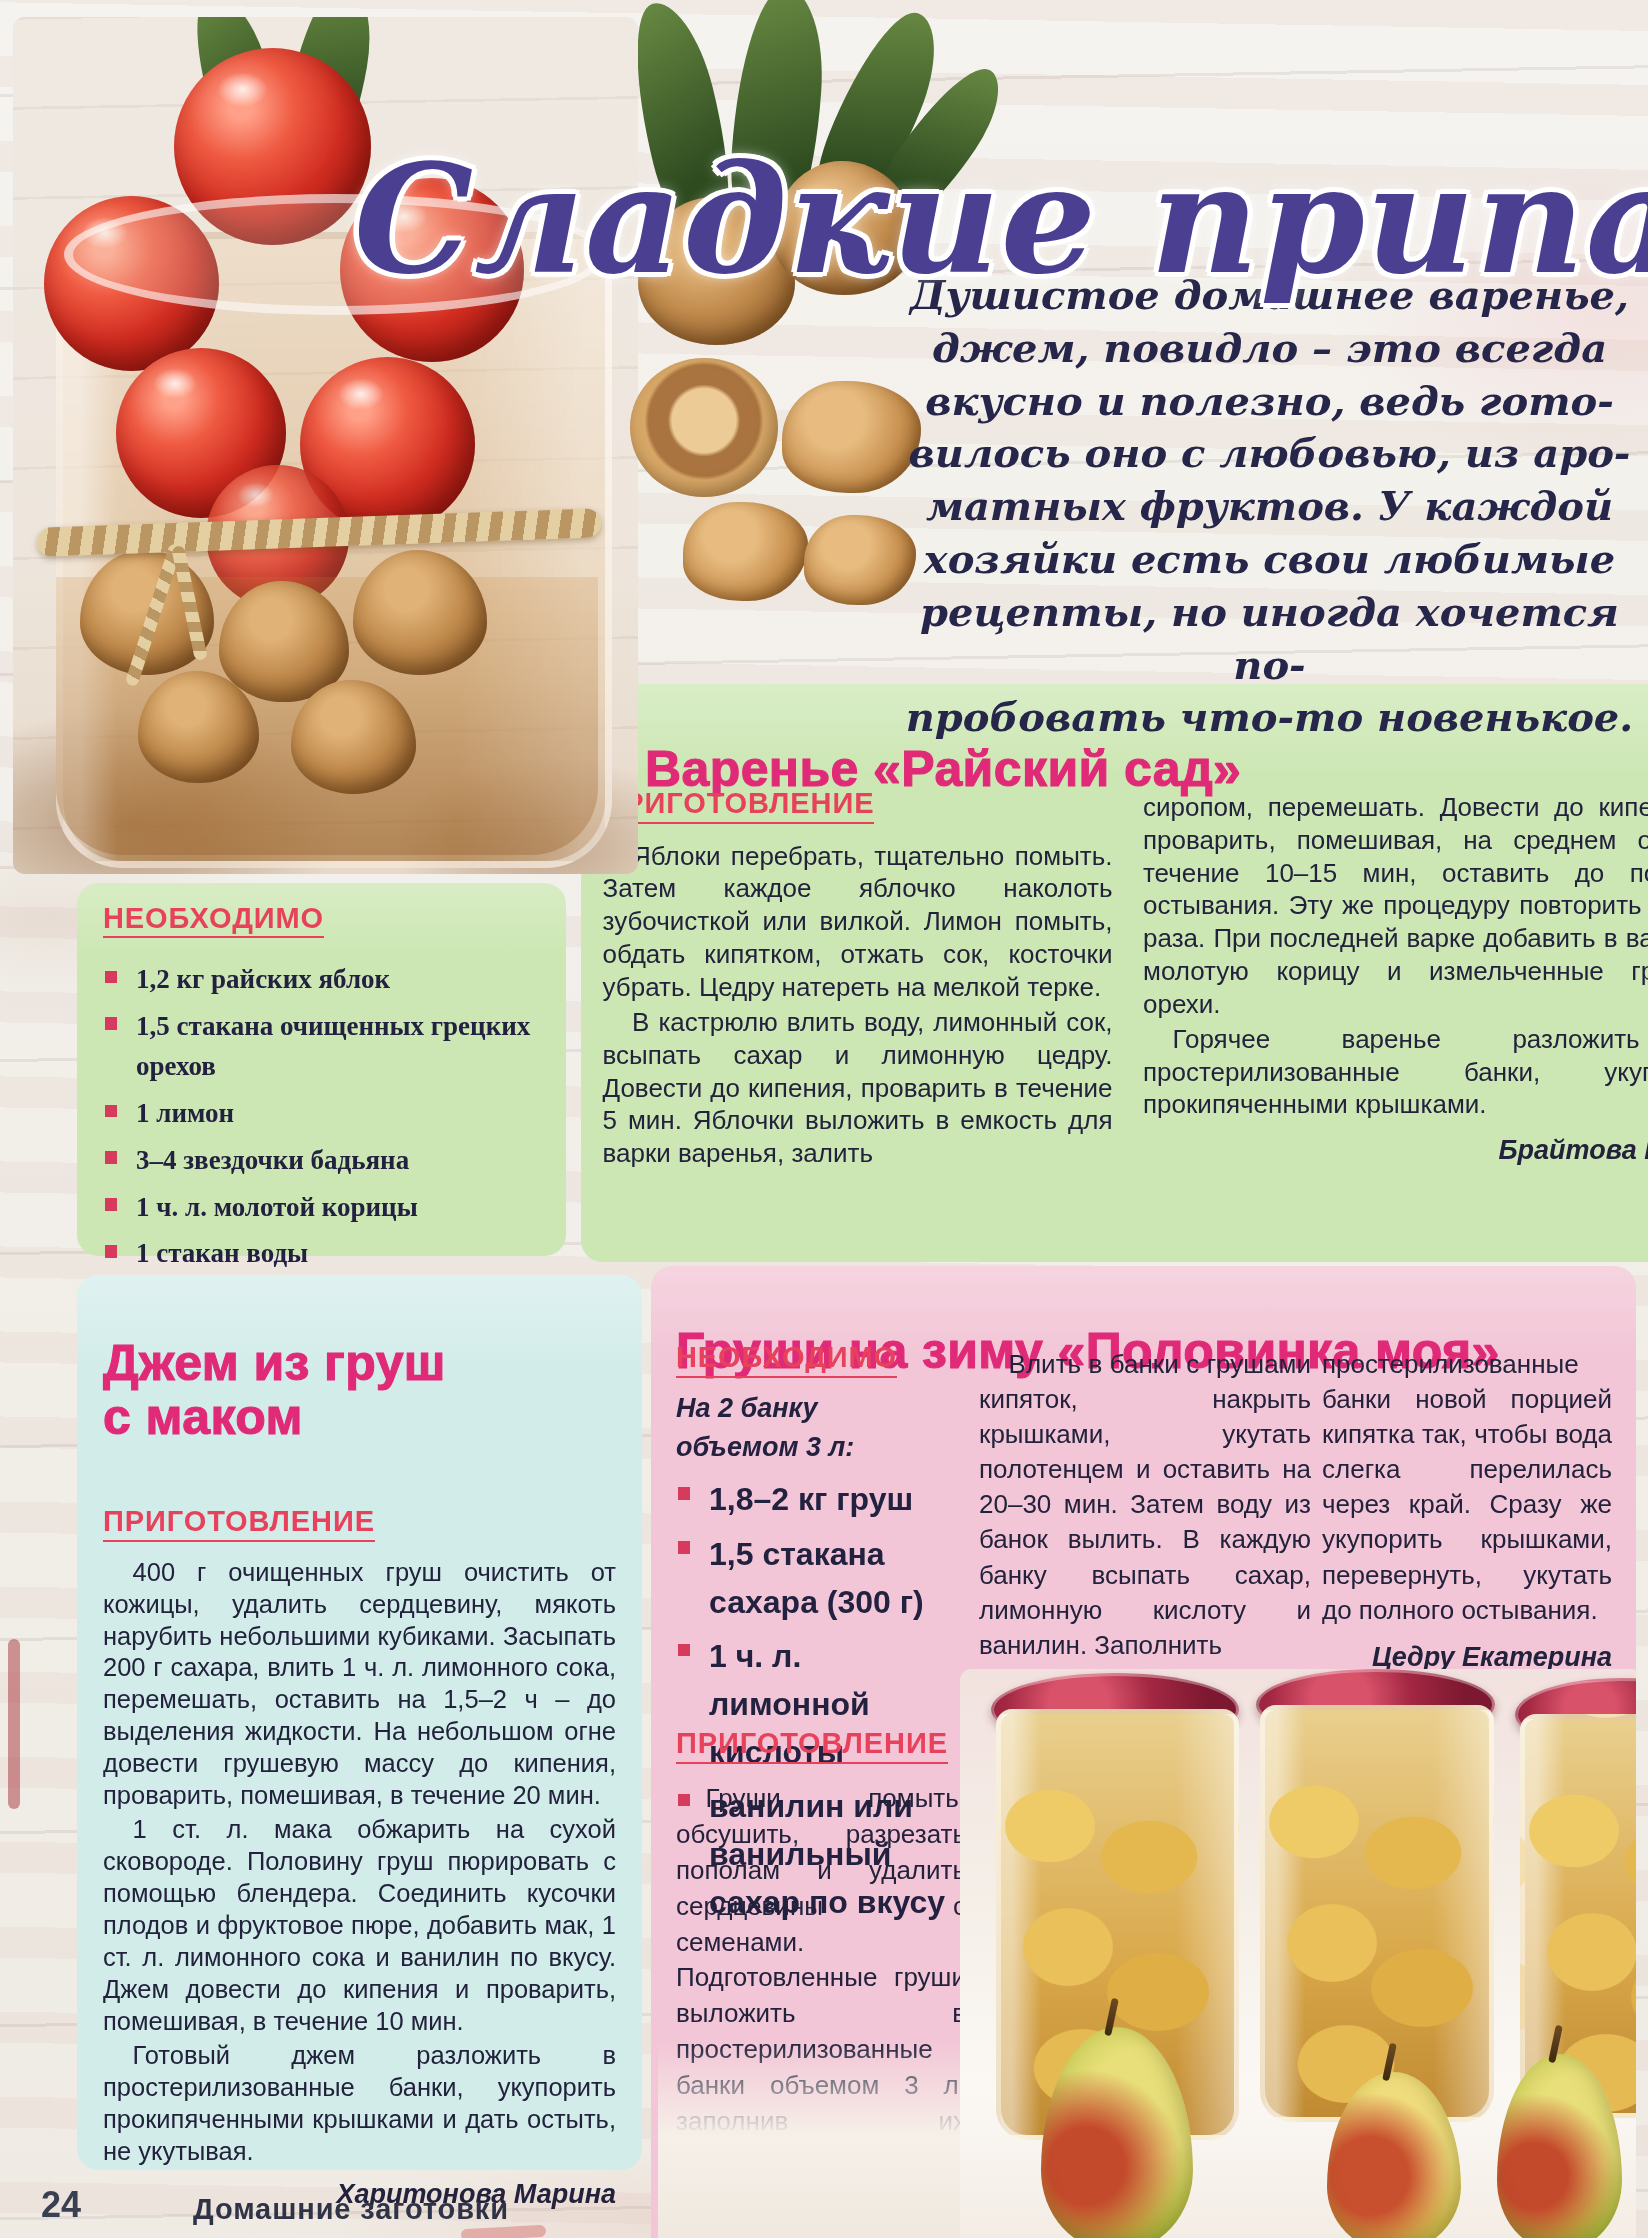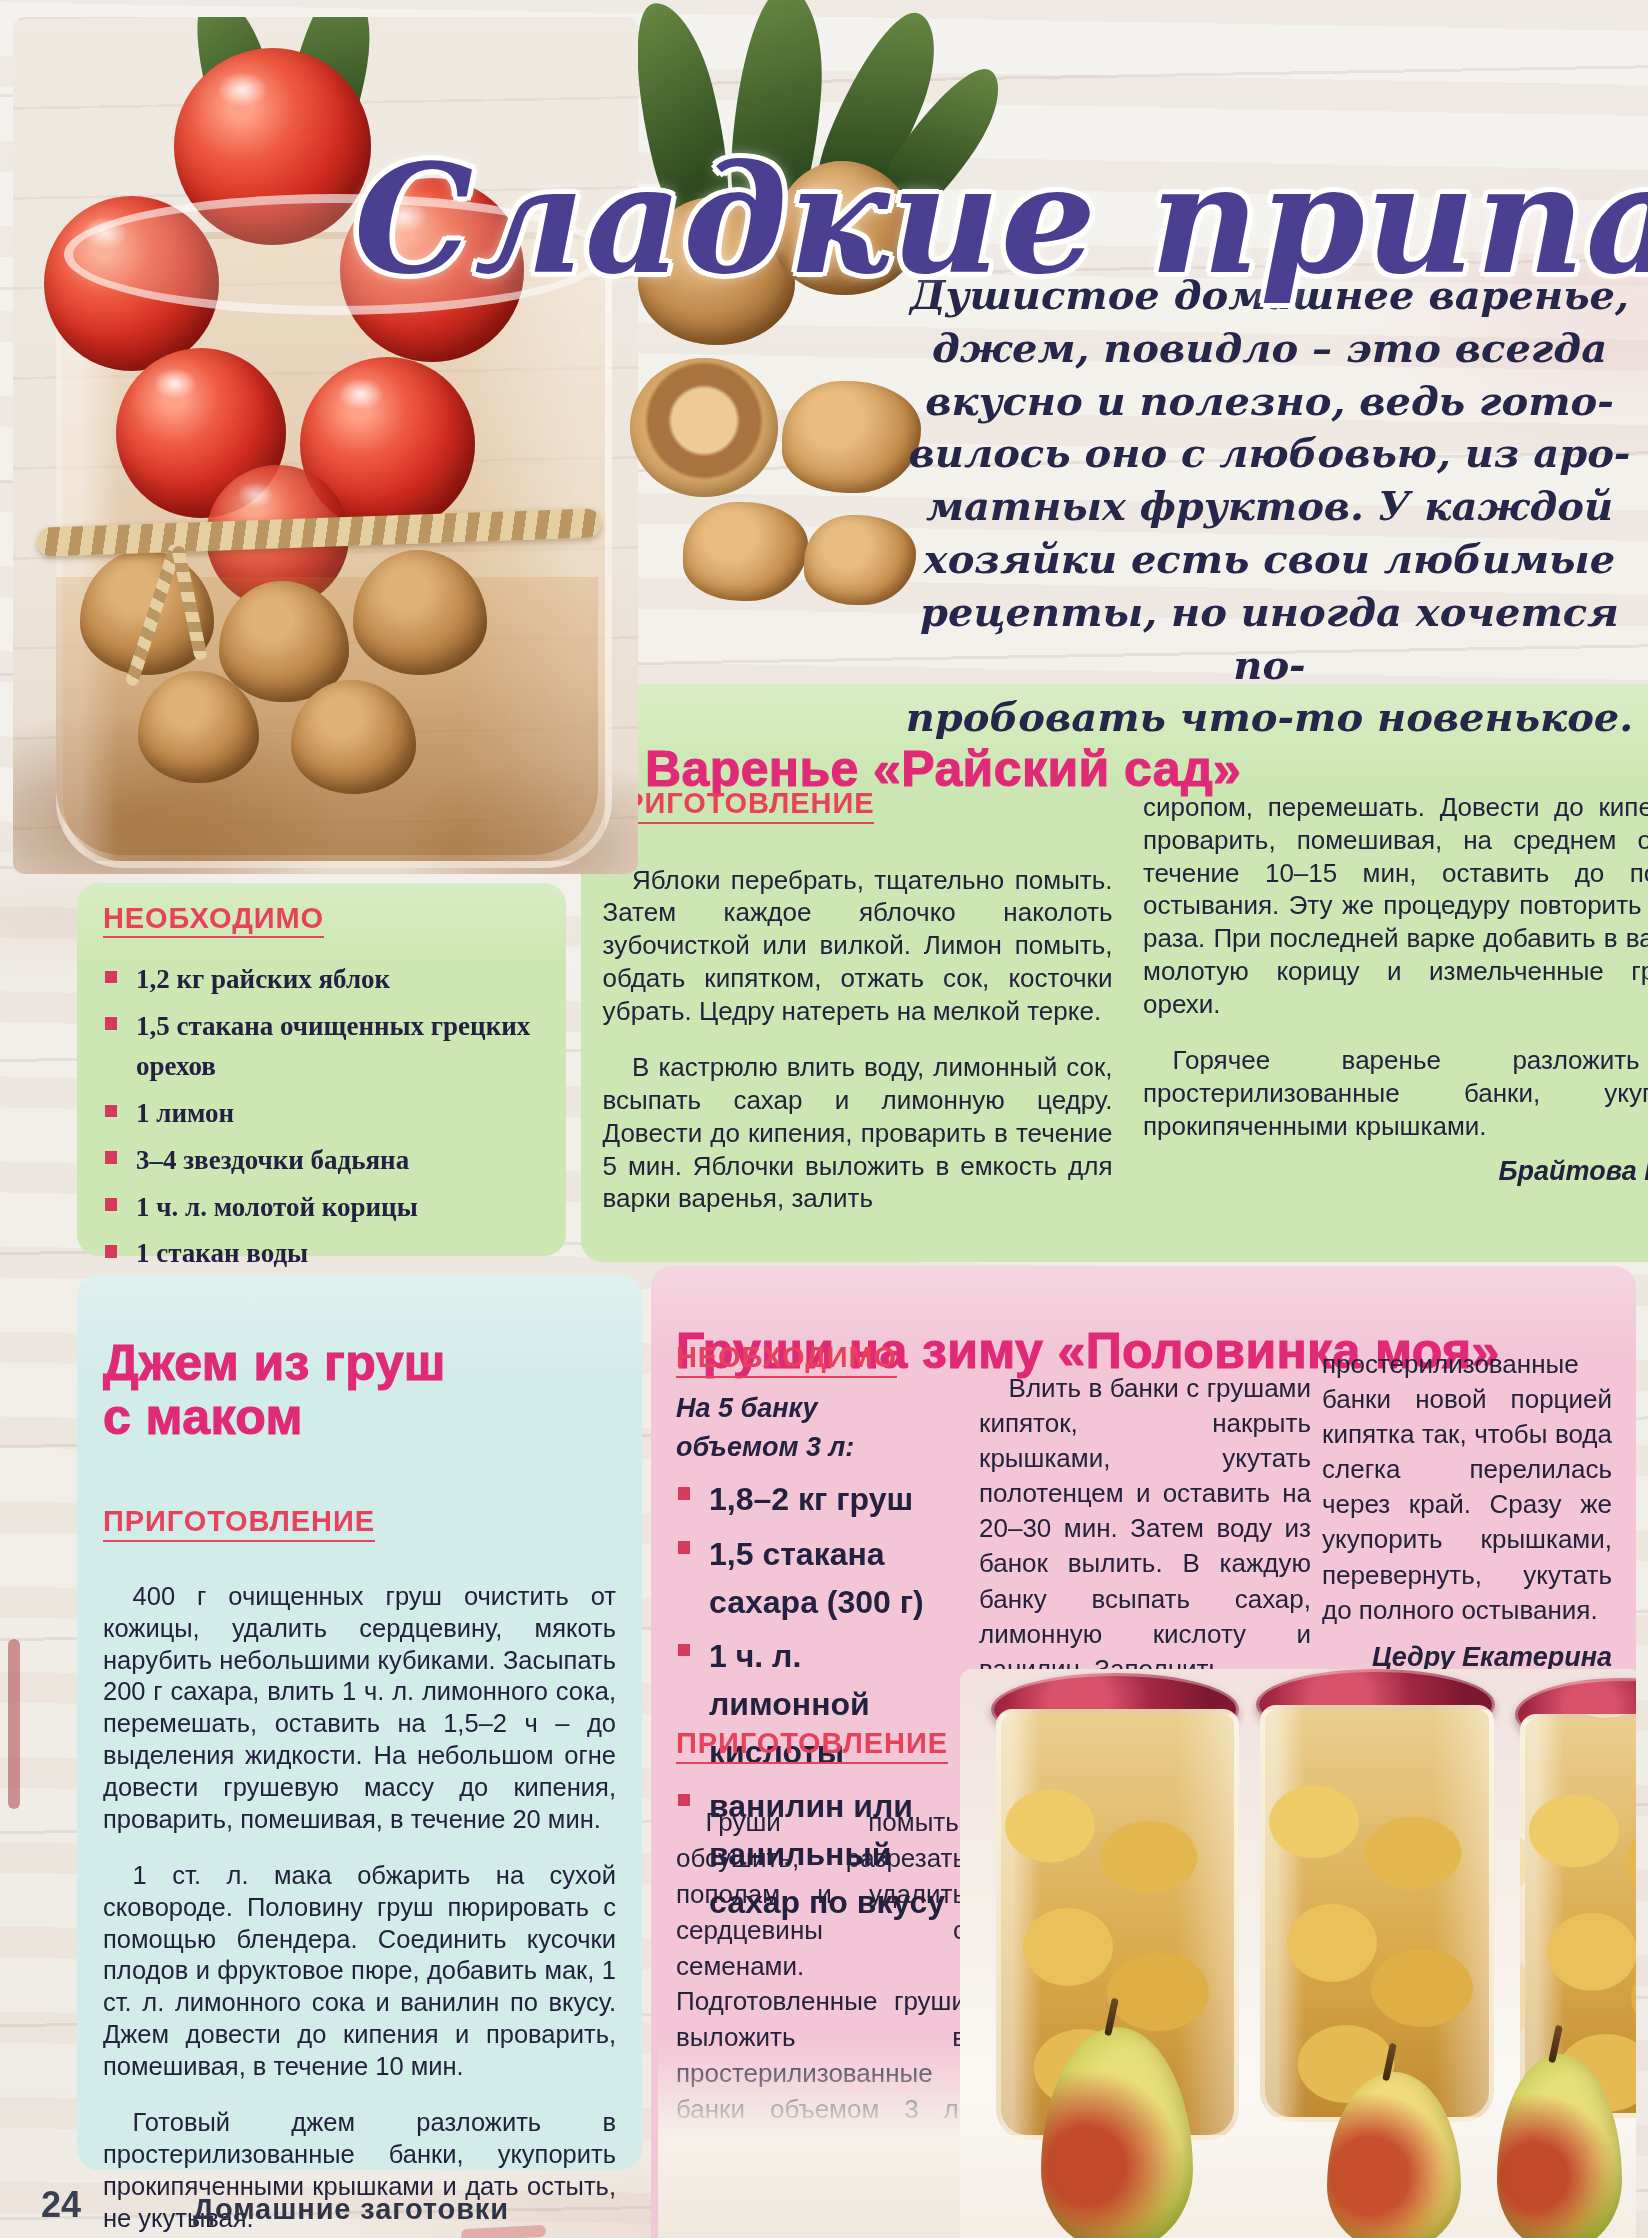--- a/index.html
+++ b/index.html
@@ -26,21 +26,21 @@
     font-family:"DejaVu Serif",serif;font-style:italic;font-weight:700;
     font-size:40px;line-height:1.32;color:#26264a;text-align:center;white-space:pre-line;}
   
   .box{position:absolute;border-radius:21.5px;}
   .recipe-title{font-weight:700;font-size:50px;line-height:1.08;color:#e02a78;
     -webkit-text-stroke:1.1px #e02a78;letter-spacing:0.4px;}
   .label{display:inline-block;font-weight:700;font-size:29px;line-height:1;color:#e8415c;
     letter-spacing:0.9px;border-bottom:2.2px solid #e8415c;padding-bottom:3.6px;}
   .body-text{font-size:26px;line-height:1.26;color:#22223c;text-align:justify;}
   .body-text p{margin:0 0 2.7px 0;}
-  p.ind{text-indent:29.6px;margin-top:24px;}
+  p.ind{text-indent:29.6px;}
   .author{font-style:italic;font-weight:700;font-size:27px;color:#22223c;text-align:right;margin-top:11.6px;}
   ul.ing{list-style:none;margin:0;padding:0;}
   ul.ing li{position:relative;font-weight:700;font-size:27px;line-height:1.5;color:#222240;
     padding-left:33px;margin-bottom:6.3px;}
   ul.ing li::before{content:"";position:absolute;left:1.8px;top:11.6px;width:12.5px;height:12.5px;background:#d63b5e;}
   
   .box-apple{left:581px;top:684px;width:1124px;height:578px;background:#cde7b4;
     background-image:linear-gradient(180deg,rgba(255,255,255,.25),rgba(255,255,255,0) 90px);z-index:1;
     padding:0;}
   .box-apple .recipe-title{position:absolute;left:64px;top:16px;}
@@ -234,21 +234,21 @@
         <p class="ind">Готовый джем разложить в простерилизованные банки, укупорить прокипяченными крышками и дать остыть, не укутывая.</p>
       </div>
       <div class="author">Харитонова Марина</div>
     </div>
   </section>
 
   <section class="box box-pears">
     <h2 class="recipe-title">Груши на зиму «Половинка моя»</h2>
     <div class="pe-ing">
       <span class="label">НЕОБХОДИМО</span>
-      <div class="note">На 5 банку
+      <div class="note">На 2 банку
 объемом 3 л:</div>
       <ul class="ing">
         <li>1,8–2 кг груш</li>
         <li>1,5 стакана сахара (300 г)</li>
         <li>1 ч. л. лимонной кислоты</li>
         <li>ванилин или ванильный сахар по вкусу</li>
       </ul>
     </div>
     <div class="pe-col2 body-text">
       <p class="ind">Влить в банки с грушами кипяток, накрыть крышками, укутать полотенцем и оставить на 20–30 мин. Затем воду из банок вылить. В каждую банку всыпать сахар, лимонную кислоту и ванилин. Заполнить</p>

